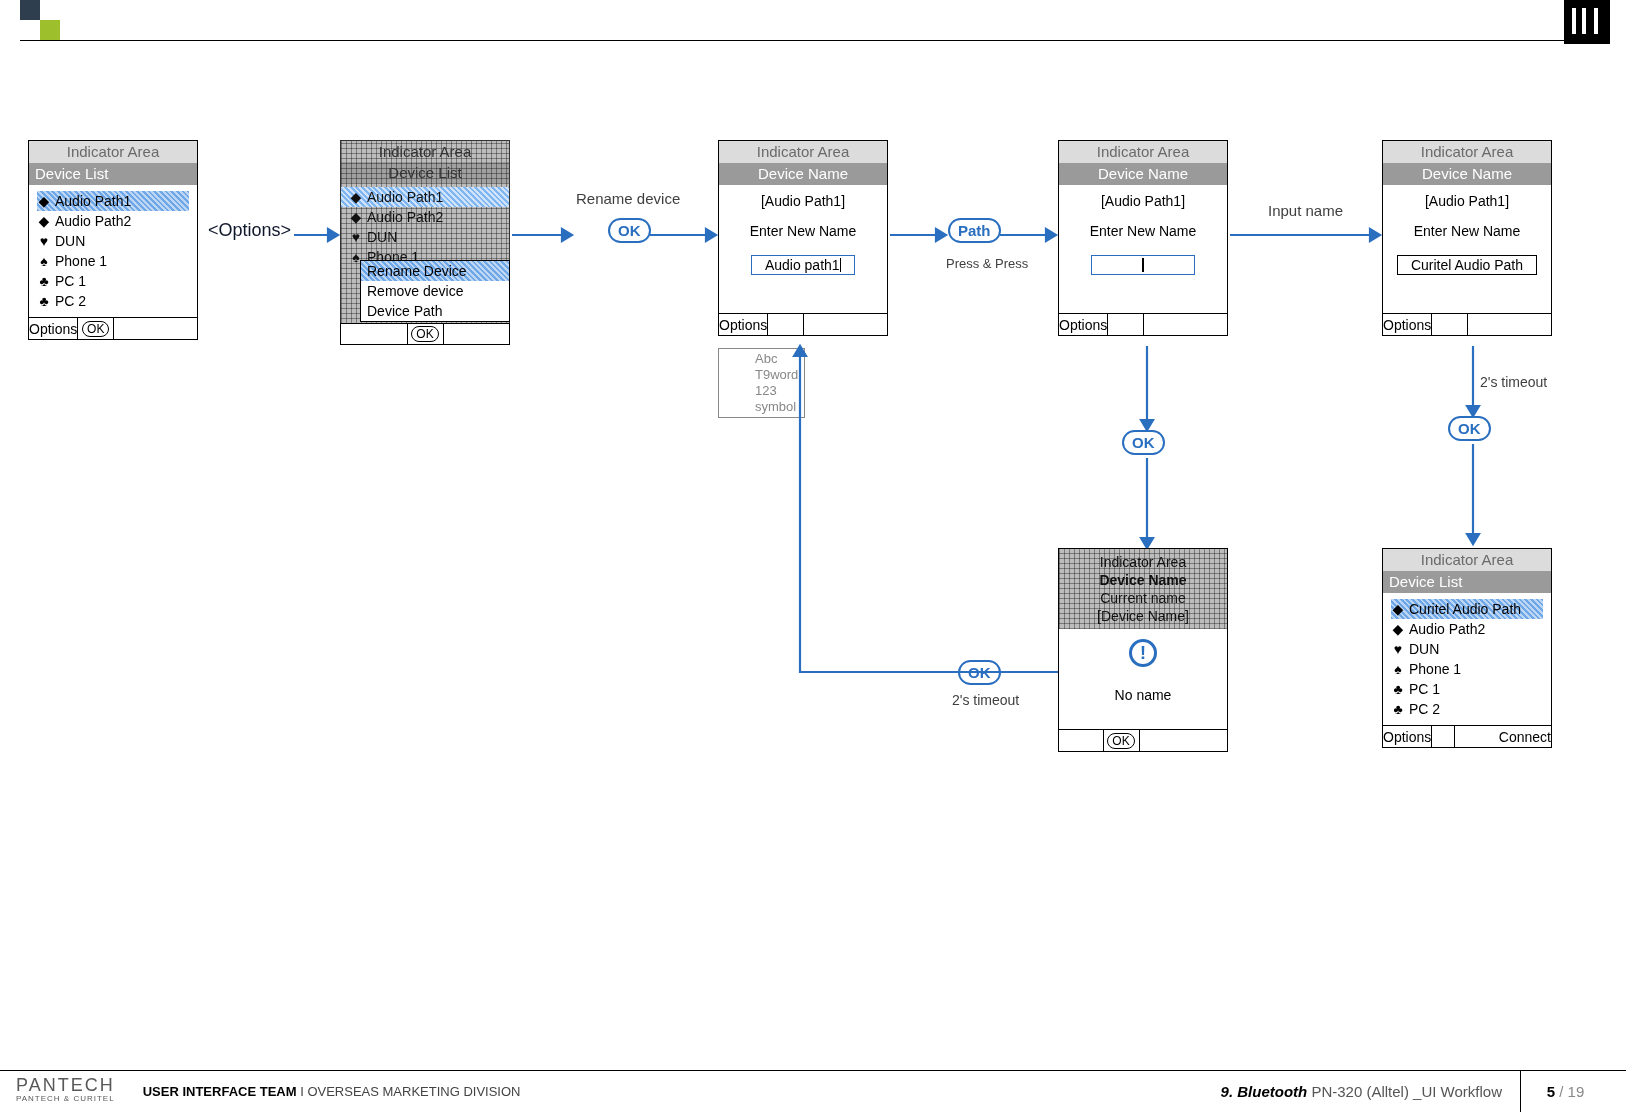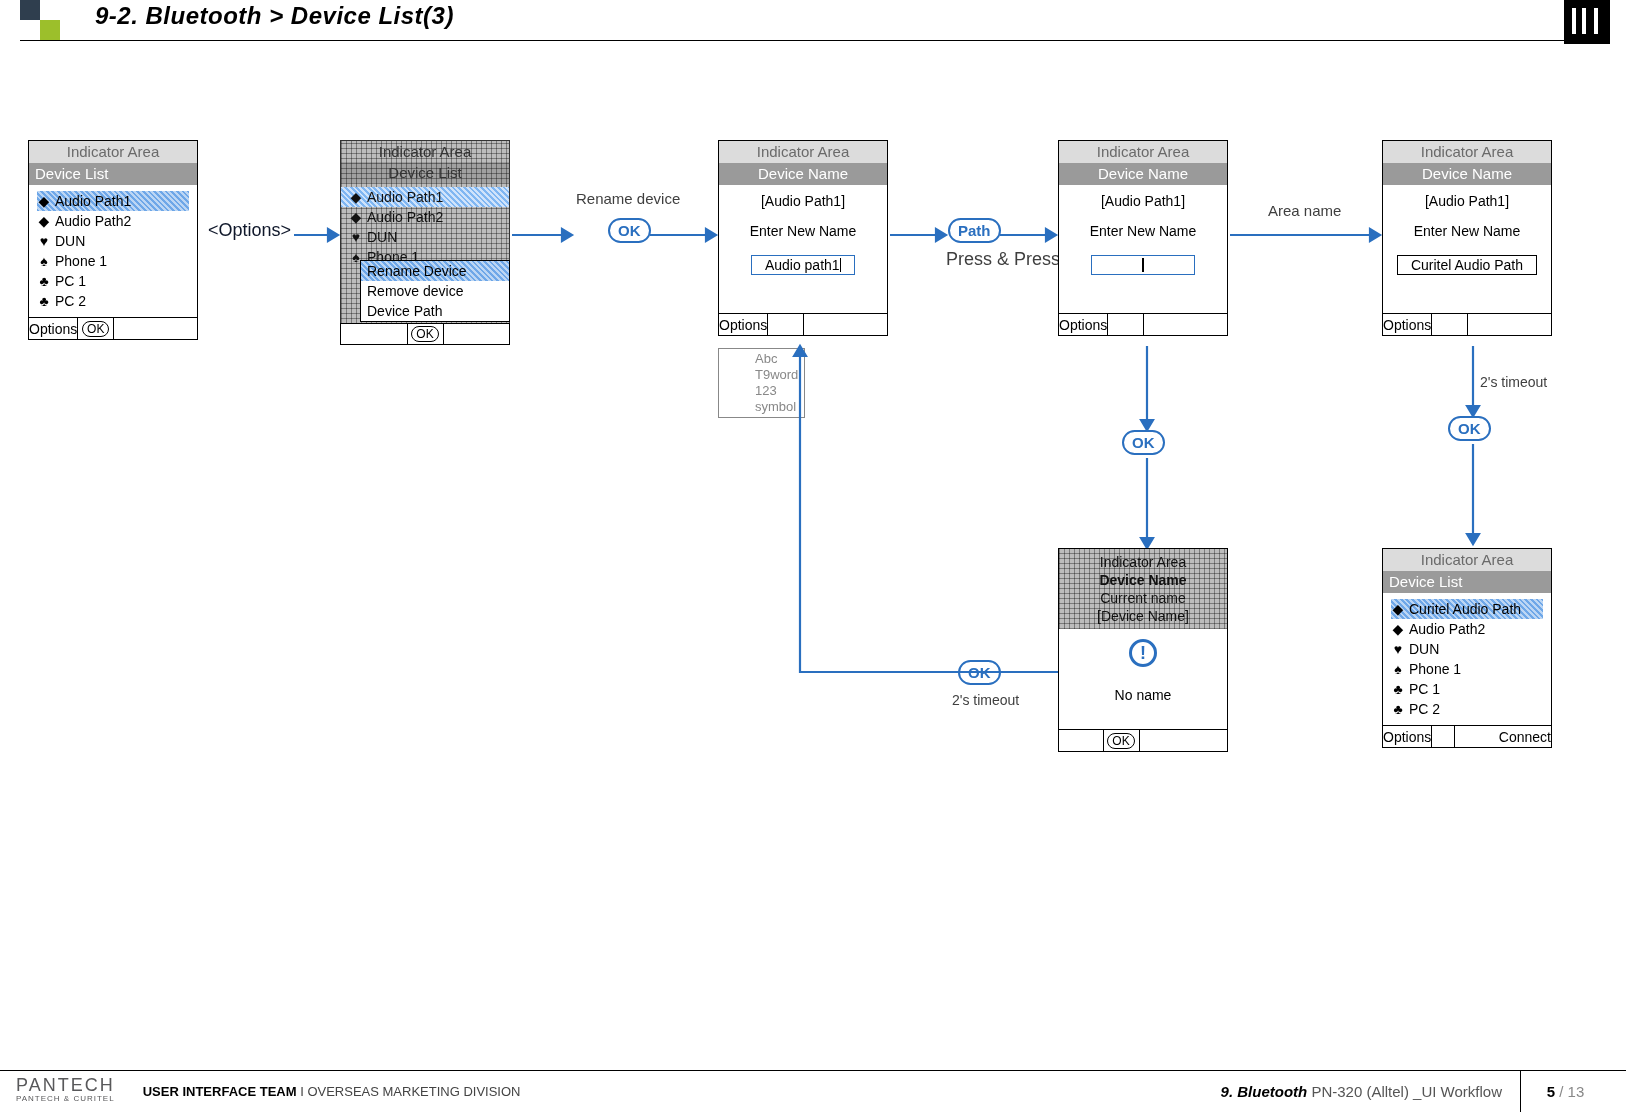--- a/index.html
+++ b/index.html
@@ -82,21 +82,20 @@
   .ftr .right b { color:#000; font-style:italic; font-family:"Arial Black",Arial;margin-left:28px; }
   .ftr .pg  { width:90px; text-align:center; font-size:15px; color:#888; border-left:1px solid #000; margin-left:18px; align-self:stretch; display:flex; align-items:center; justify-content:center; }
   .ftr .pg b { color:#000; }
 </style>
 </head>
 <body>
 
 <div class="hdr">
   <div class="sq1"></div>
   <div class="sq2"></div>
-  <div class="title">9-2. Bluetooth &gt; Device List(3)</div>
   <div class="hr"></div>
 </div>
 <div class="logo">
   <svg viewBox="0 0 34 34">
       <g fill="#fff">
         <rect x="2" y="4" width="4" height="26"></rect>
         <rect x="12" y="4" width="4" height="26"></rect>
         <rect x="24" y="4" width="4" height="26"></rect>
       </g>
     </svg>
@@ -217,21 +216,21 @@
     <div>T9word</div>
     <div>123</div>
     <div>symbol</div>
   </div>
 
   <svg class="arrow" style="left:890px; top:188px; width:56px; height:14px;">
     <line x1="0" y1="7" x2="46" y2="7"></line>
       <path class="head" d="M46 1 L56 7 L46 13 Z"></path>
   </svg>
   <div class="badge" style="left:948px; top:178px;">Path</div>
-  <div class="lblg" style="left:946px; top:209px; font-size:18px;">Press &amp; Press</div>
+  <div class="lblg" style="left:946px; top:216px; font-size:13px;">Press &amp; Press</div>
   <svg class="arrow" style="left:1000px; top:188px; width:56px; height:14px;">
     <line x1="0" y1="7" x2="46" y2="7"></line>
       <path class="head" d="M46 1 L56 7 L46 13 Z"></path>
   </svg>
 
   <div class="phone" style="left:1058px; top:100px;">
     <div class="ind">Indicator Area</div>
     <div class="ttl" style="text-align:center;">Device Name</div>
     <div class="body" style="text-align:center;">
       <div>[Audio Path1]</div>
@@ -240,21 +239,21 @@
       <div style="height:14px;"></div>
       <span class="inputbox"><span class="cursor"></span></span>
     </div>
     <div class="sk">
       <div class="l">Options</div>
       <div class="m"></div>
       <div class="r"></div>
     </div>
   </div>
 
-  <div class="lblg" style="left:1268px; top:162px;">Area name</div>
+  <div class="lblg" style="left:1268px; top:162px;">Input name</div>
   <svg class="arrow" style="left:1230px; top:188px; width:150px; height:14px;">
     <line x1="0" y1="7" x2="140" y2="7"></line>
       <path class="head" d="M140 1 L150 7 L140 13 Z"></path>
   </svg>
 
   <div class="phone" style="left:1382px; top:100px;">
     <div class="ind">Indicator Area</div>
     <div class="ttl" style="text-align:center;">Device Name</div>
     <div class="body" style="text-align:center;">
       <div>[Audio Path1]</div>
@@ -362,15 +361,15 @@
     <span>PANTECH</span>
     <small>PANTECH &amp; CURITEL</small>
   </div>
   <div class="team">
     <b>USER INTERFACE TEAM</b><span>  I  </span><span>OVERSEAS MARKETING DIVISION</span>
   </div>
   <div class="right">
     <b>9. Bluetooth</b><span> PN-320 (Alltel) _UI Workflow</span>
   </div>
   <div class="pg">
-    <span><b>5</b><span> / </span><span>13</span></span>
+    <span><b>5</b><span> / </span><span>19</span></span>
   </div>
 </div>
 
 </body></html>

